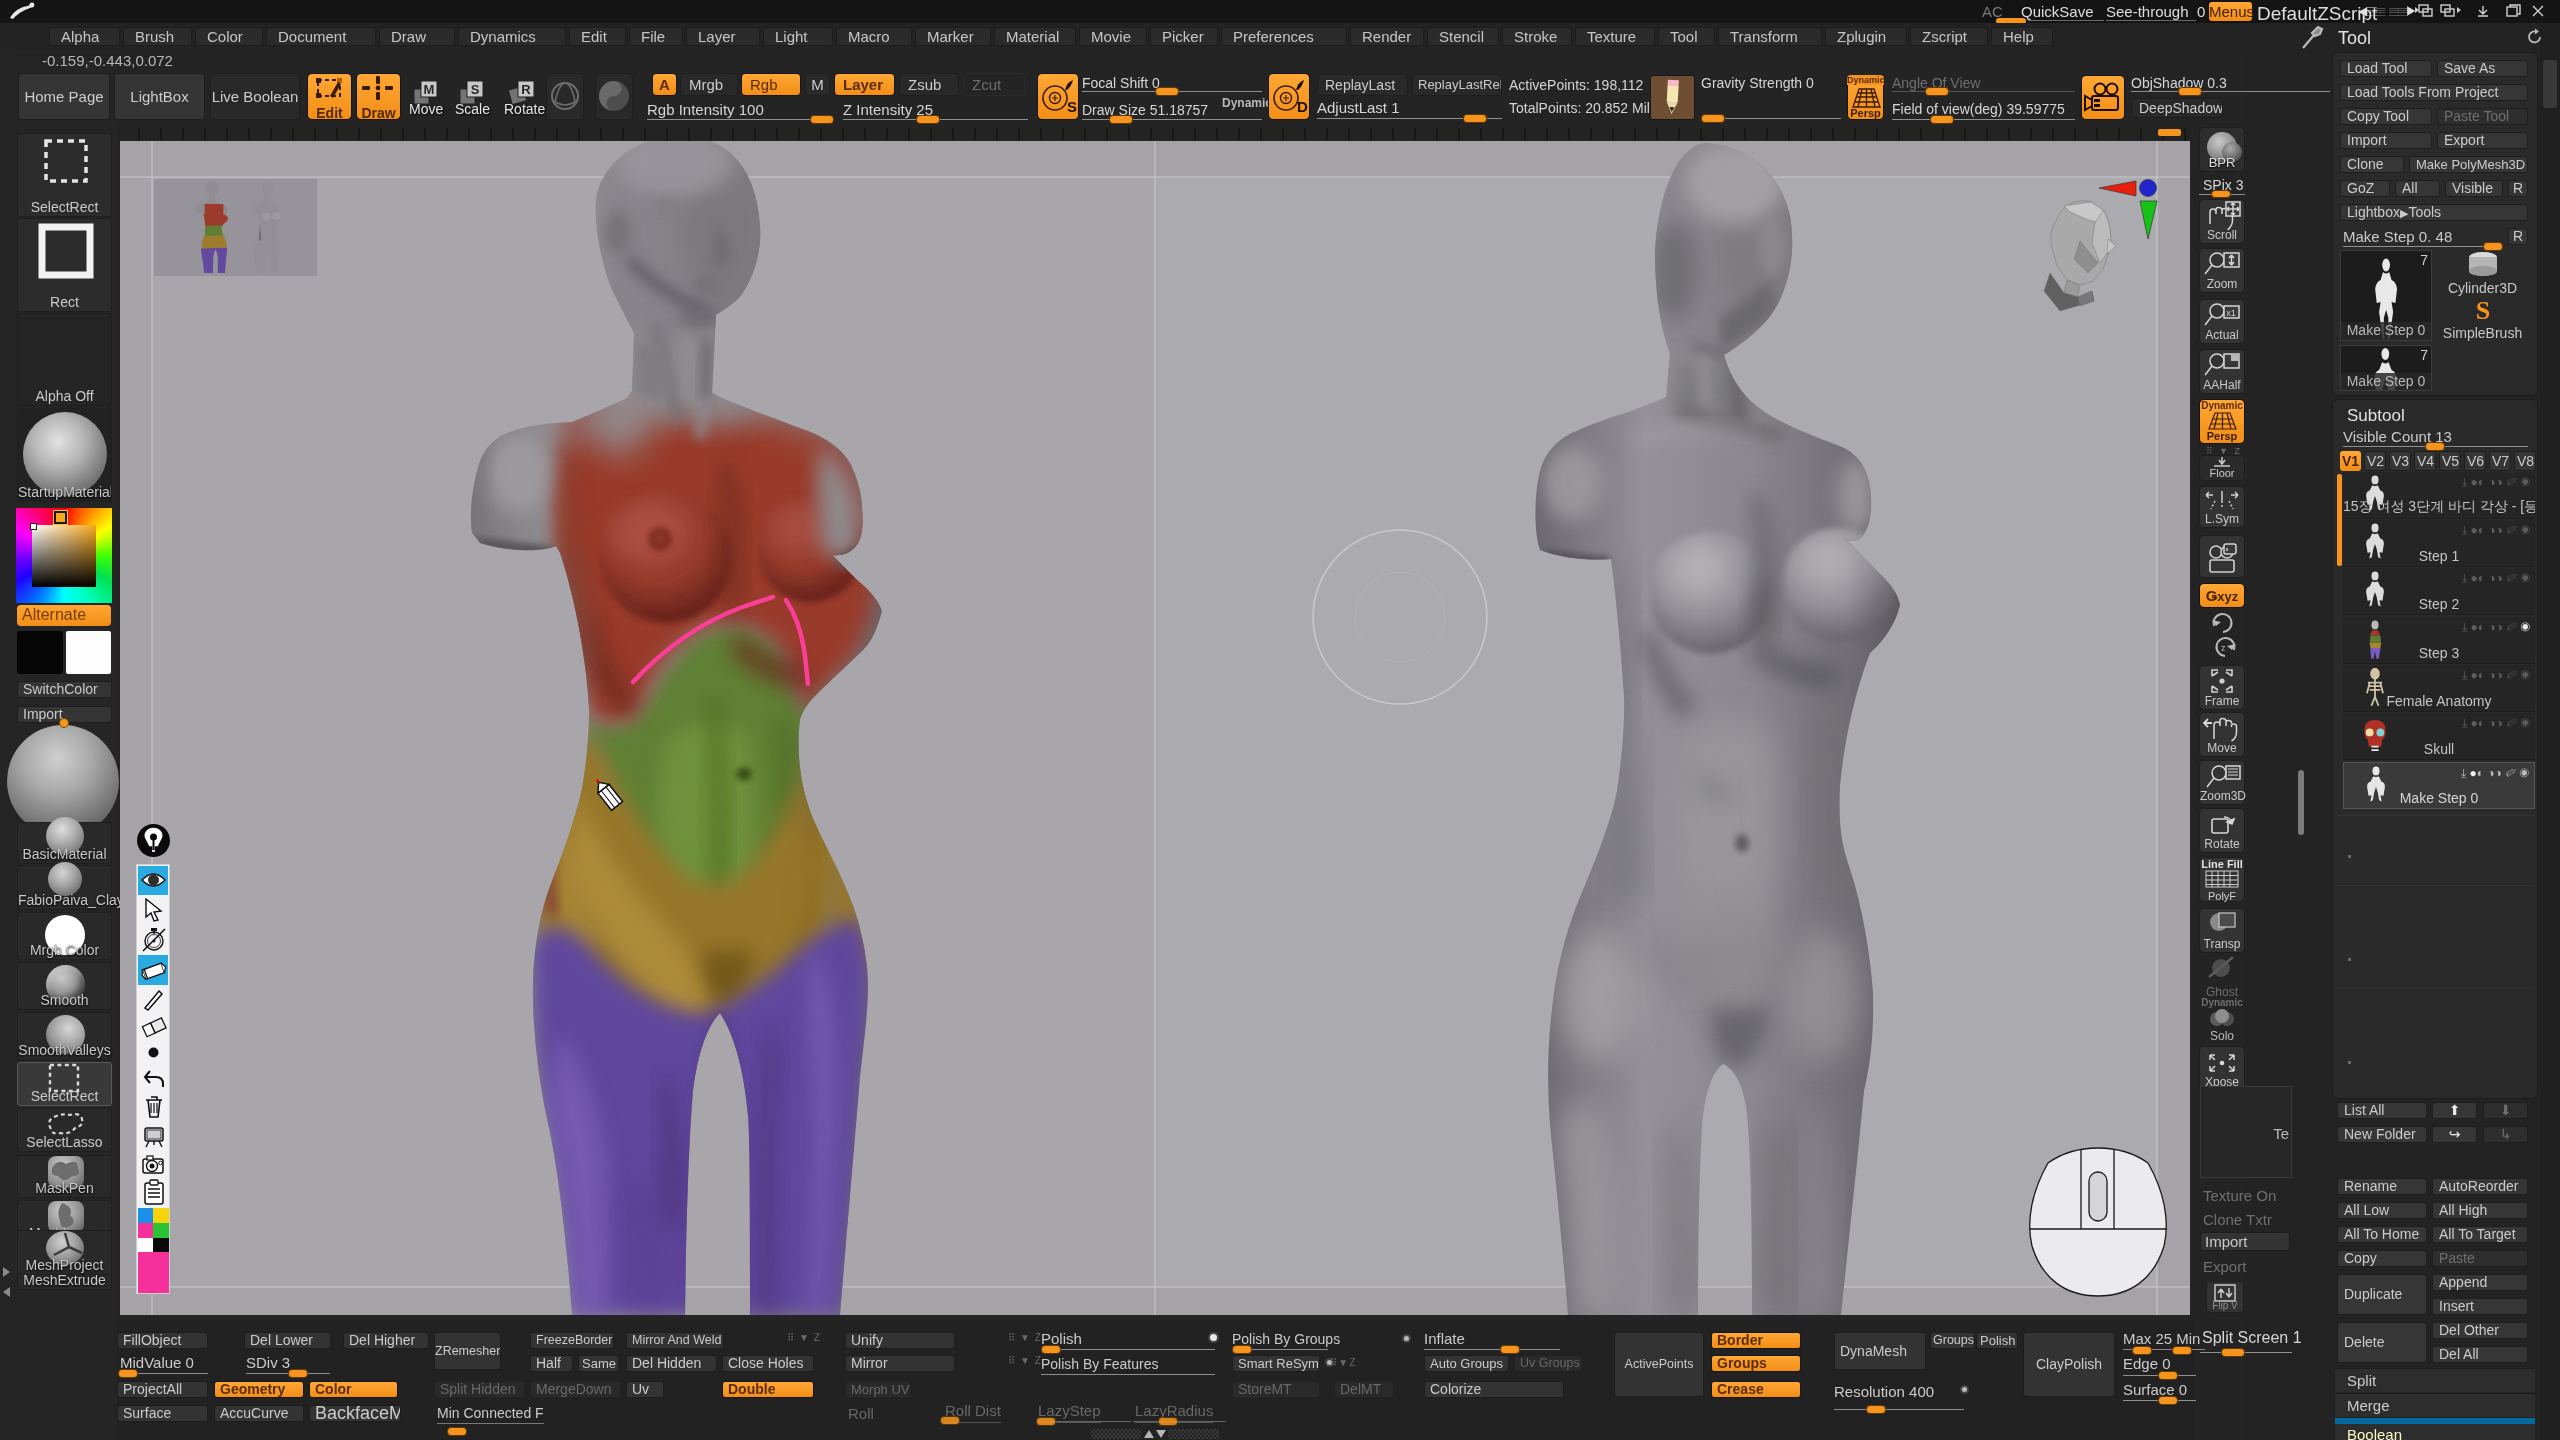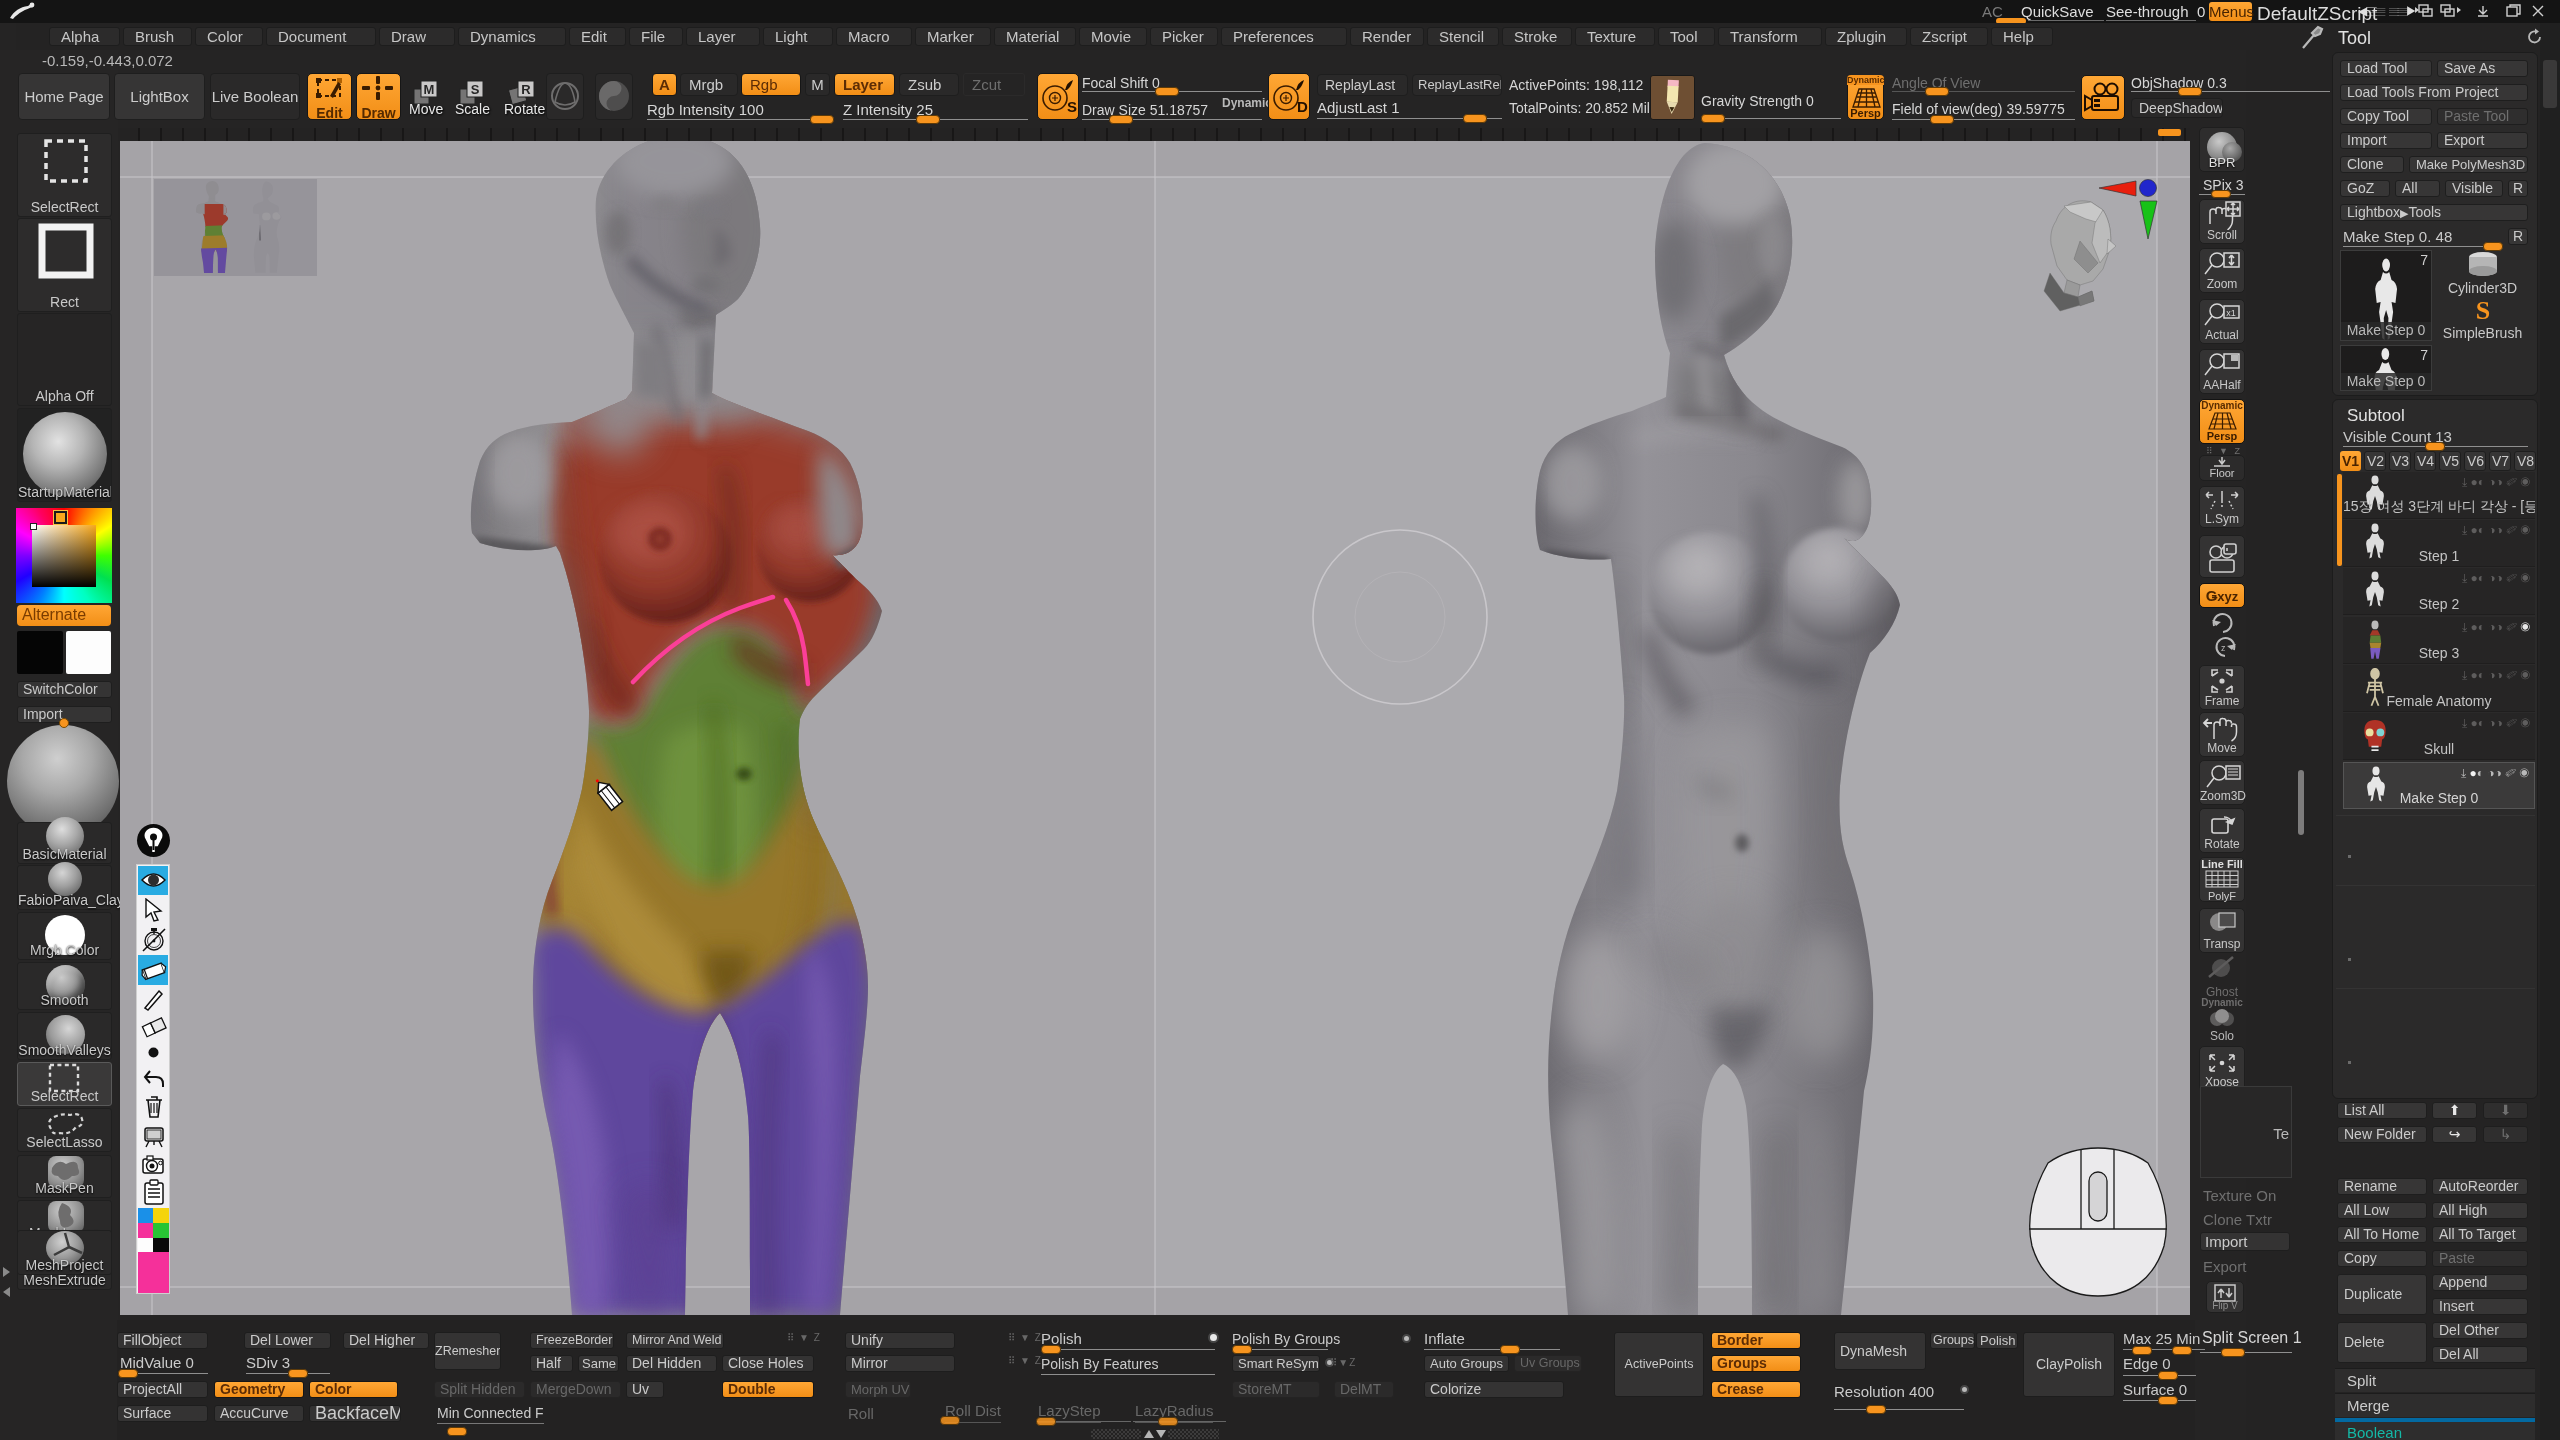--- a/index.html
+++ b/index.html
@@ -214,21 +214,21 @@
     <div class="abs" style="left:1650px;top:75px;width:45px;height:45px;background:#6e4f33;border:1px solid #191919;border-radius:3px">
       <svg width="43" height="43" viewBox="0 0 43 43">
           <g transform="rotate(3 21 21)">
             <rect x="16" y="4" width="11" height="7" fill="#f5b8c4"></rect>
             <rect x="16" y="10" width="11" height="16" fill="#f3e6b0"></rect>
             <path d="M16 26 h11 l-5.5 12 Z" fill="#e8dbb0"></path>
             <path d="M19 31 l2.5 5 l2.5-5" fill="#3a2a10"></path>
           </g>
         </svg>
     </div>
-    <div class="slidertext" style="left:1701px;top:93px;font-size:14px">Gravity Strength 0</div>
+    <div class="slidertext" style="left:1701px;top:75px;font-size:14px">Gravity Strength 0</div>
     <div class="sliderline" style="left:1701px;top:118px;width:140px"></div>
     <div class="sliderhandle" style="left:1701px;top:114px"></div>
     <div class="otile" style="left:1847px;top:75px;width:37px;height:45px">
       <div style="position:absolute;top:-1px;left:-1px;right:-1px;font-size:9px;font-weight:bold;text-align:center;background:#f7941e;border-radius:4px 4px 0 0;color:#5a2c00">Dynamic</div>
       <svg class="abs" style="left:3px;top:11px" width="31" height="22" viewBox="0 0 31 22">
           <g stroke="#3a1c00" stroke-width="1.3" fill="none">
             <path d="M2 20 L8 2 H23 L29 20 Z"></path>
             <path d="M4 15 h23 M6 10 h19 M7 6 h17 M11 2 l-4 18 M15.5 2 v18 M20 2 l4 18"></path>
           </g>
         </svg>
@@ -1026,21 +1026,21 @@
     <div class="rbtn" style="left:2337px;top:1250px;width:90px">Copy</div>
     <div class="rbtn dim" style="left:2432px;top:1250px;width:96px">Paste</div>
     <div class="rbtn" style="left:2337px;top:1274px;width:90px;height:41px;line-height:39px">Duplicate</div>
     <div class="rbtn" style="left:2432px;top:1274px;width:96px">Append</div>
     <div class="rbtn" style="left:2432px;top:1298px;width:96px">Insert</div>
     <div class="rbtn" style="left:2337px;top:1322px;width:90px;height:41px;line-height:39px">Delete</div>
     <div class="rbtn" style="left:2432px;top:1322px;width:96px">Del Other</div>
     <div class="rbtn" style="left:2432px;top:1346px;width:96px">Del All</div>
     <div class="abs" style="left:2335px;top:1368px;width:200px;height:24px;background:#2e2d2d;border-top:1px solid #1c1c1c;color:#cbcbcb;font-size:15px;line-height:23px;padding-left:12px">Split</div>
     <div class="abs" style="left:2335px;top:1393px;width:200px;height:24px;background:#2e2d2d;border-top:1px solid #1c1c1c;color:#cbcbcb;font-size:15px;line-height:23px;padding-left:12px">Merge</div>
-    <div class="abs" style="left:2335px;top:1418px;width:200px;height:22px;background:#2e2d2d;border-top:4px solid #0369a1;color:#14b8a6;font-size:15px;line-height:21px;padding-left:12px">Boolean</div>
+    <div class="abs" style="left:2335px;top:1418px;width:200px;height:22px;background:#2e2d2d;border-top:6px solid #0369a1;color:#fef9c3;font-size:15px;line-height:21px;padding-left:12px">Boolean</div>
   </div>
   <div id="bottombar"></div>
   <div id="bottomitems" class="abs" style="left:0;top:0;width:2560px;height:1440px;pointer-events:none">
     <div class="bbtn" style="left:117px;top:1332px;width:91px">FillObject</div>
     <div class="btext" style="left:120px;top:1354px">MidValue 0</div>
     <div class="sliderline" style="left:118px;top:1373px;width:90px"></div>
     <div class="sliderhandle" style="left:118px;top:1369px;width:20px"></div>
     <div class="bbtn" style="left:117px;top:1381px;width:91px">ProjectAll</div>
     <div class="bbtn" style="left:117px;top:1405px;width:91px">Surface</div>
     <div class="bbtn" style="left:244px;top:1332px;width:87px">Del Lower</div>

